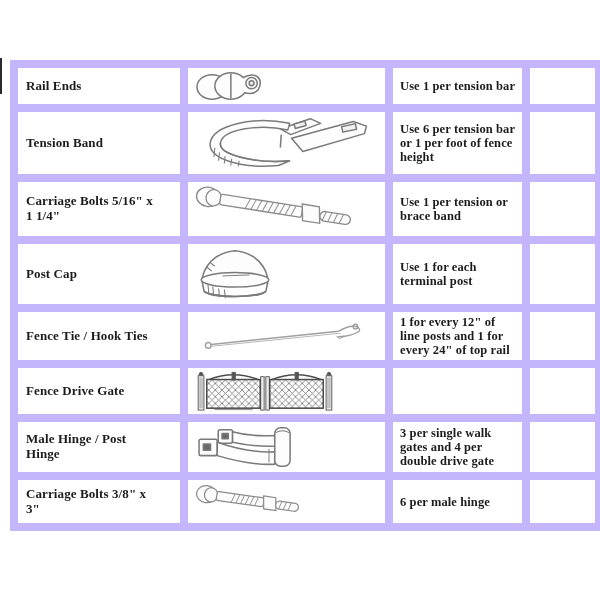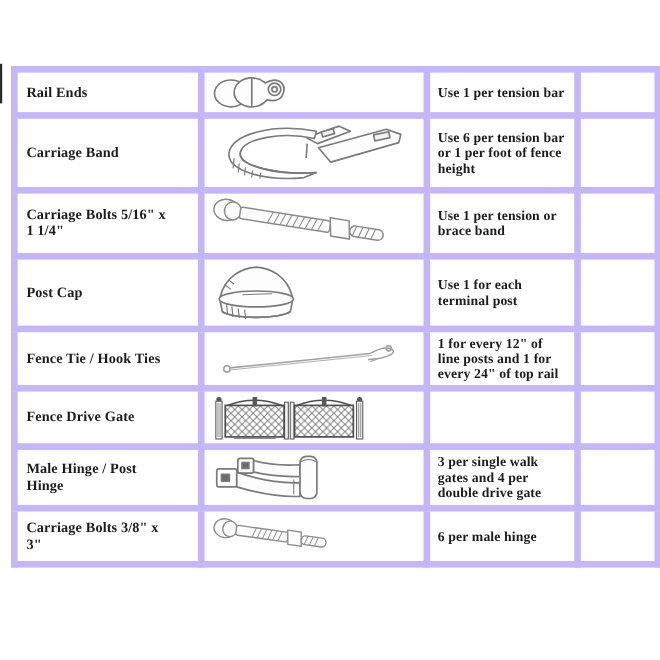--- a/index.html
+++ b/index.html
@@ -5,21 +5,21 @@
   html,body{margin:0;padding:0;background:#ffffff;}
   .page{
     position:relative;width:600px;height:600px;background:#ffffff;overflow:hidden;
     font-family:"Liberation Serif","DejaVu Serif",serif;color:#1c1c1c;
   }
   .scan-artifact{position:absolute;left:0;top:58px;width:2px;height:36px;background:#2b2b2b;}
   table.parts{
     position:absolute;left:10px;top:60px;border-collapse:collapse;table-layout:fixed;width:585px;
   }
   table.parts td{
-    border:6px solid #c4b5fd;vertical-align:middle;overflow:hidden;
+    border:8px solid #c4b5fd;vertical-align:middle;overflow:hidden;
   }
   td.name-cell{
     padding:3px 20px 3px 8px;font-size:13px;font-weight:700;line-height:1.12;letter-spacing:.1px;
   }
   td.use-cell{
     padding:3px 6px 3px 7px;font-size:12.5px;font-weight:700;line-height:1.12;letter-spacing:.1px;
   }
   td.image-cell{padding:2px 2px 2px 5px;text-align:left;}
   td.image-cell svg{display:block;}
   td.empty-cell{padding:0;}
@@ -57,21 +57,21 @@
         <path d="M53 8 Q62 3 68 7 Q74 12 69 21 Q64 27 54 24"></path>
         <circle cx="62" cy="14" r="6"></circle>
         <circle cx="62" cy="14" r="2.6" fill="#eee"></circle>
       </g>
     </svg>
           </td>
           <td class="use-cell">Use 1 per tension bar</td>
           <td class="empty-cell"></td>
         </tr>
         <tr style="height: 65px;">
-          <td class="name-cell">Carriage Band</td>
+          <td class="name-cell">Tension Band</td>
           <td class="image-cell">
             <svg viewBox="0 0 186 62" width="184" height="58">
       <g fill="#fdfdfd" stroke="#7a7a7a" stroke-width="1.6" stroke-linejoin="round">
         <polygon points="100,26 166,8 180,13 178,21 112,40"></polygon>
         <rect x="154" y="12" width="15" height="6" transform="rotate(-12 161 15)" fill="#f2f2f2"></rect>
         <polygon points="88,16 120,5 131,10 99,22"></polygon>
         <rect x="103" y="9" width="12" height="5" transform="rotate(-15 109 11)" fill="#f2f2f2"></rect>
         <path d="M98 10 C58 2 16 12 13 31 C11 47 44 59 86 55 L98 50 C62 53 22 44 24 31 C26 17 64 10 96 17 Z"></path>
         <path d="M24 31 C22 44 62 53 98 50" fill="none"></path>
         <line x1="89" y1="22" x2="88" y2="36"></line>

